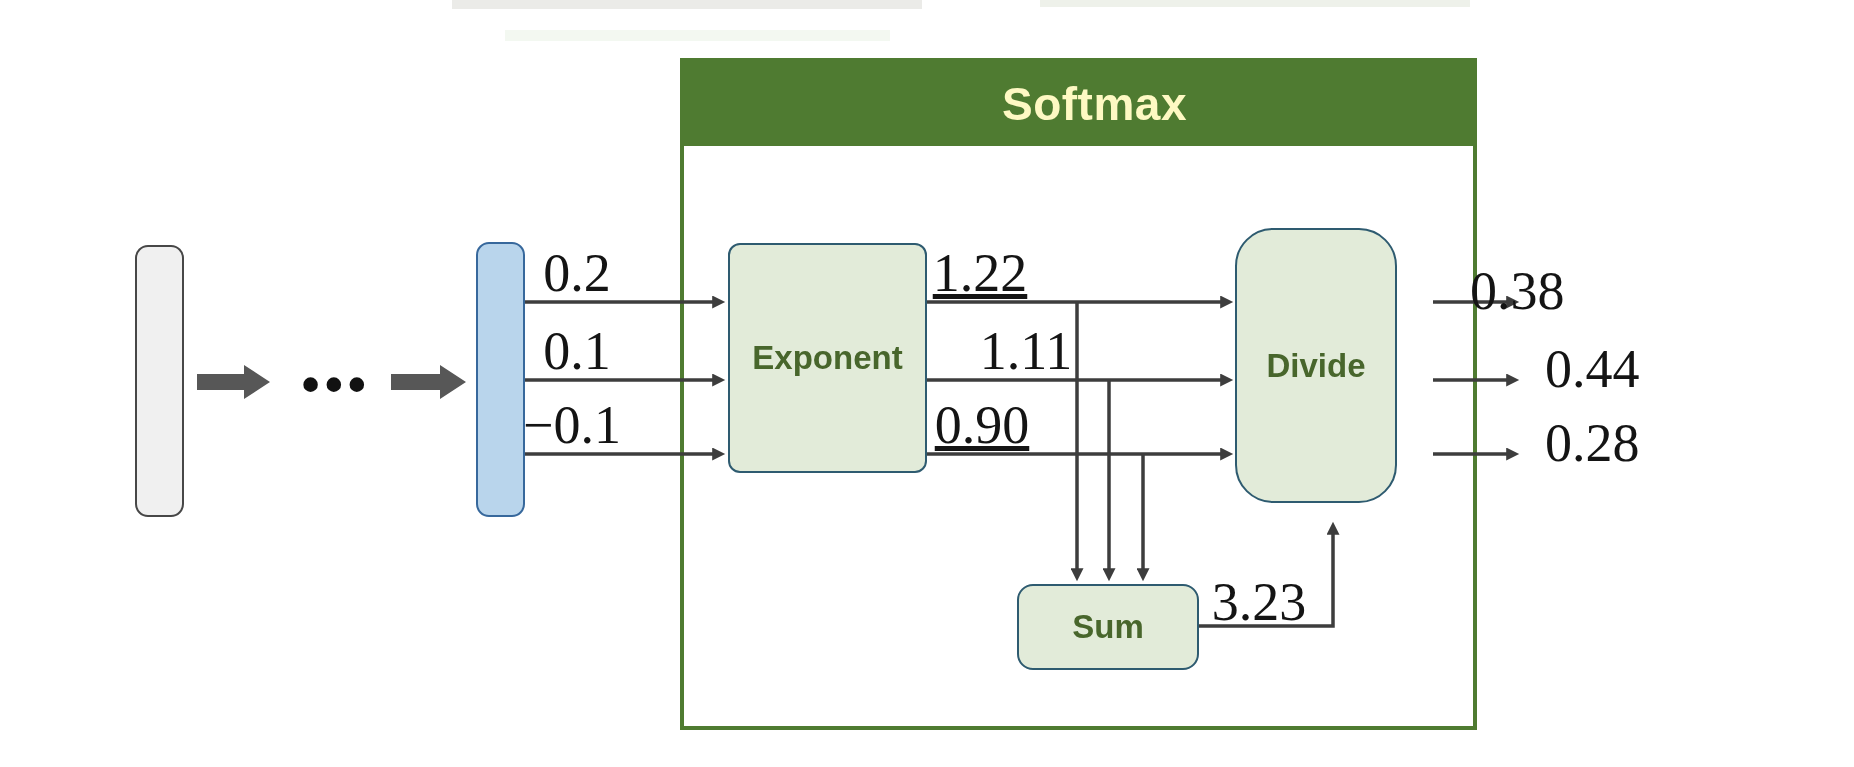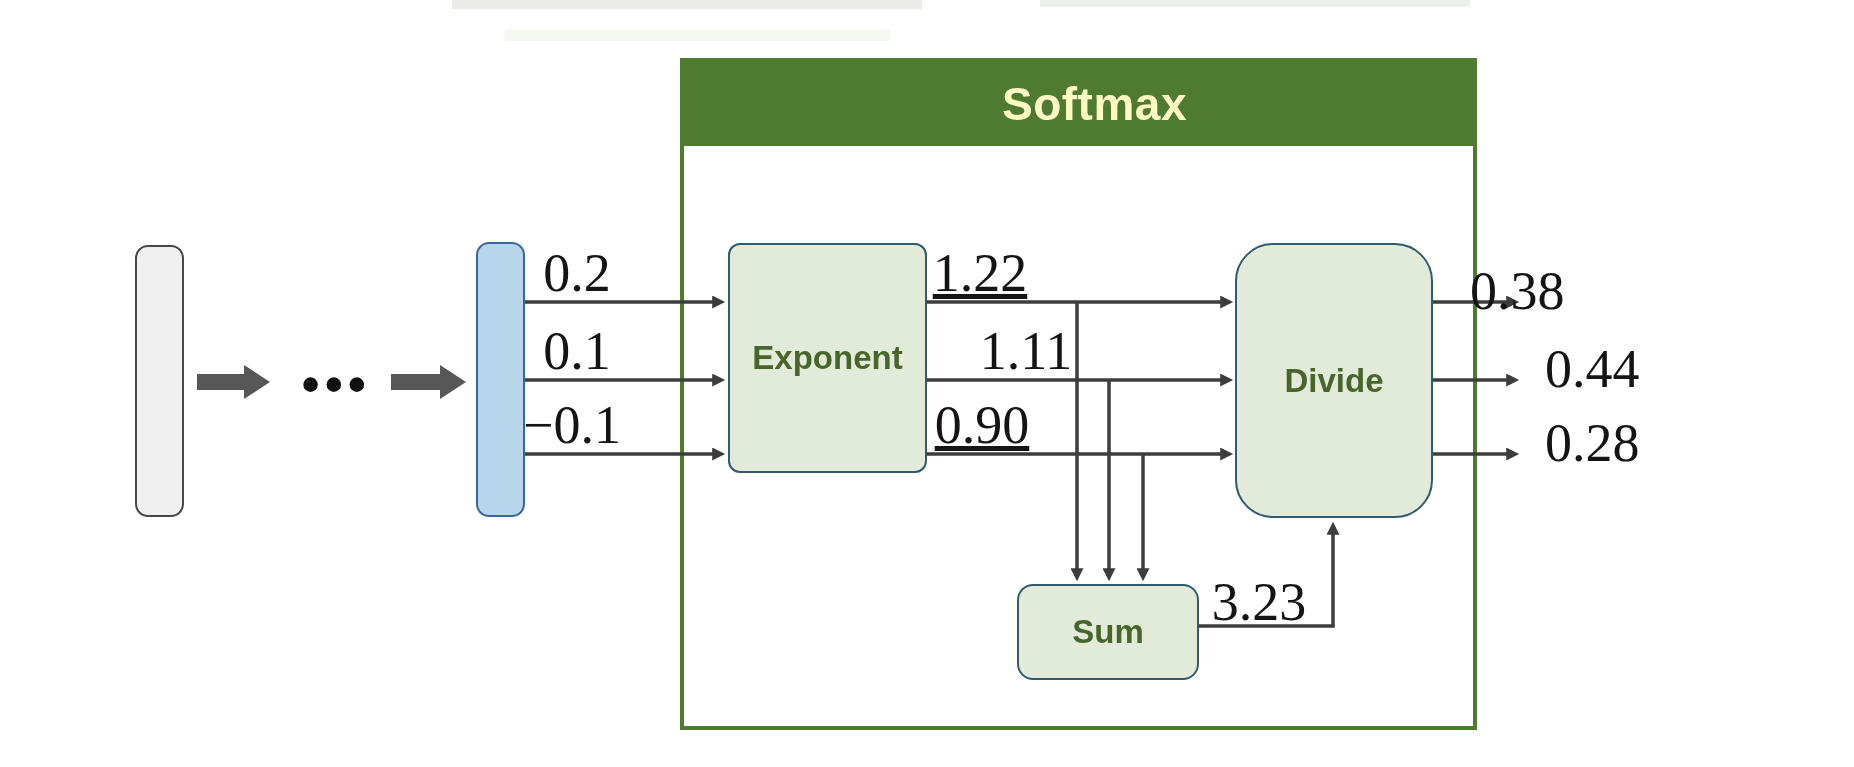--- a/index.html
+++ b/index.html
@@ -61,22 +61,22 @@
     background:var(--boxfill);
     border:2.5px solid var(--boxborder);
     display:flex;align-items:center;justify-content:center;
   }
   .block .blabel{
     color:var(--labelcolor);
     font-size:33px;font-weight:bold;
     font-family:"Liberation Sans", sans-serif;
   }
   .block.exponent{left:728px;top:243px;width:199px;height:230px;border-radius:12px;}
-  .block.divide{left:1235px;top:243px;width:198px;height:275px;border-radius:38px;}
-  .block.sum{left:1017px;top:584px;width:182px;height:96px;border-radius:16px;}
+  .block.divide{left:1235px;top:228px;width:162px;height:275px;border-radius:38px;}
+  .block.sum{left:1017px;top:584px;width:182px;height:86px;border-radius:16px;}
 
   
   .num{
     position:absolute;
     font-family:"Liberation Serif", serif;
     font-size:54px;line-height:1;
     color:var(--numcolor);
     white-space:nowrap;
   }
   .num.centered{transform:translateX(-50%);}

